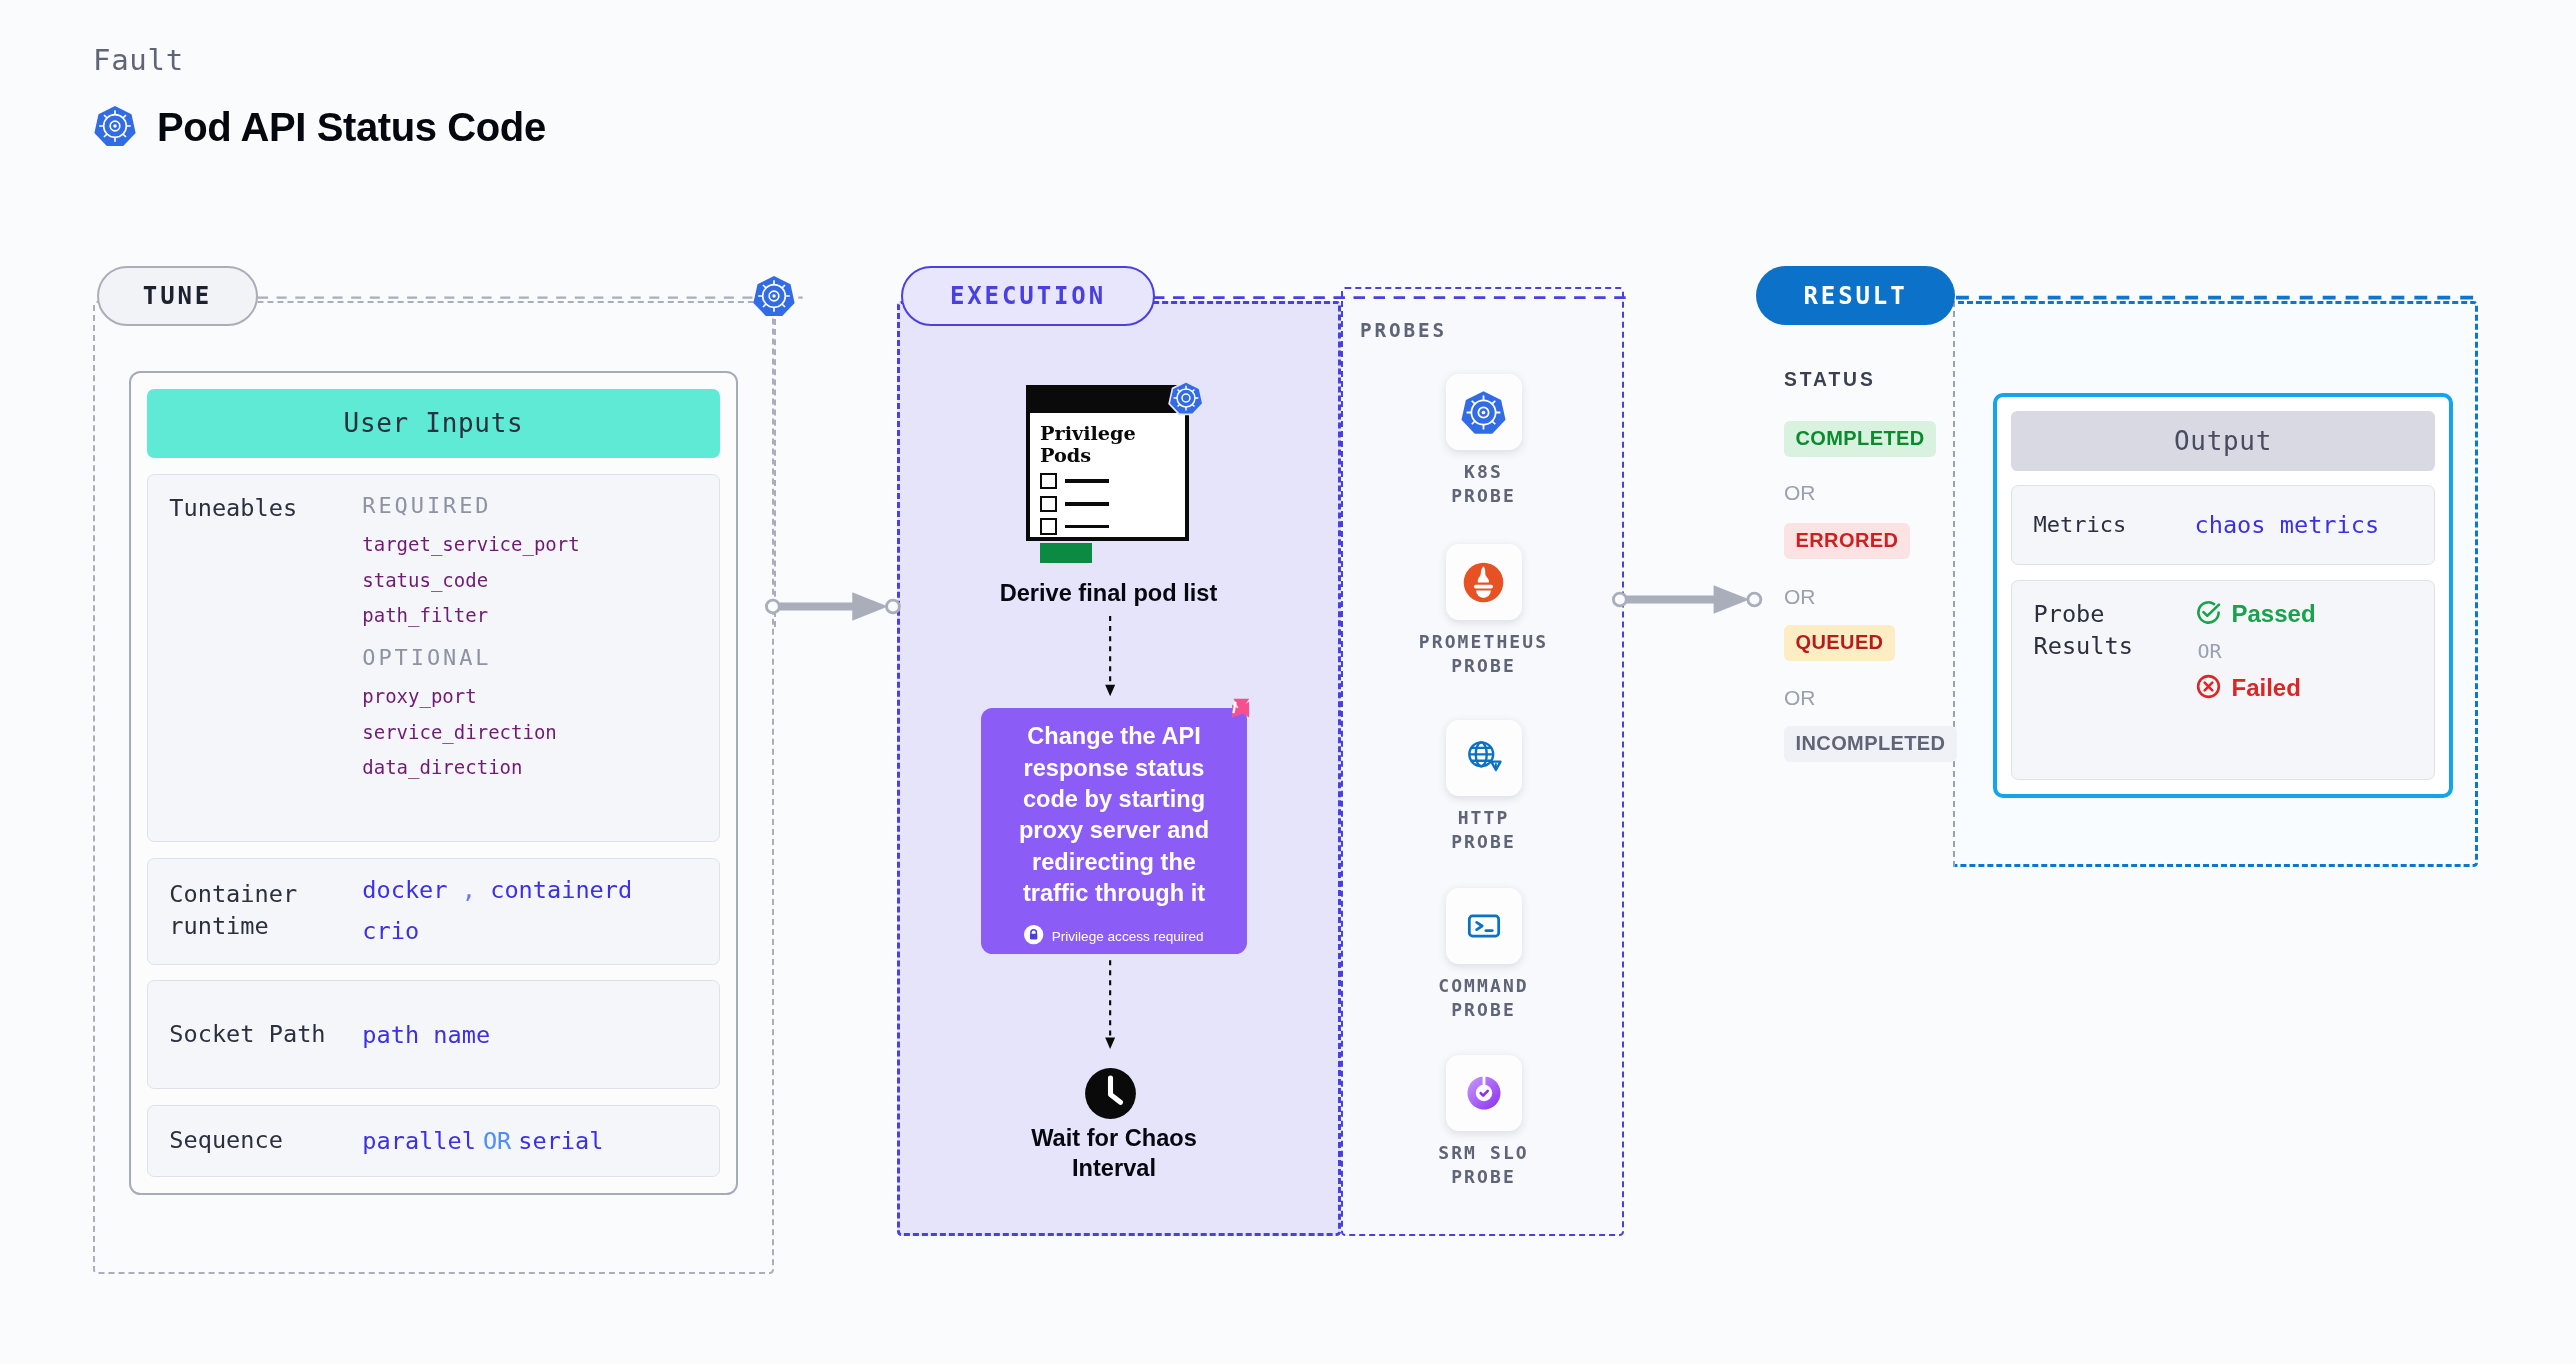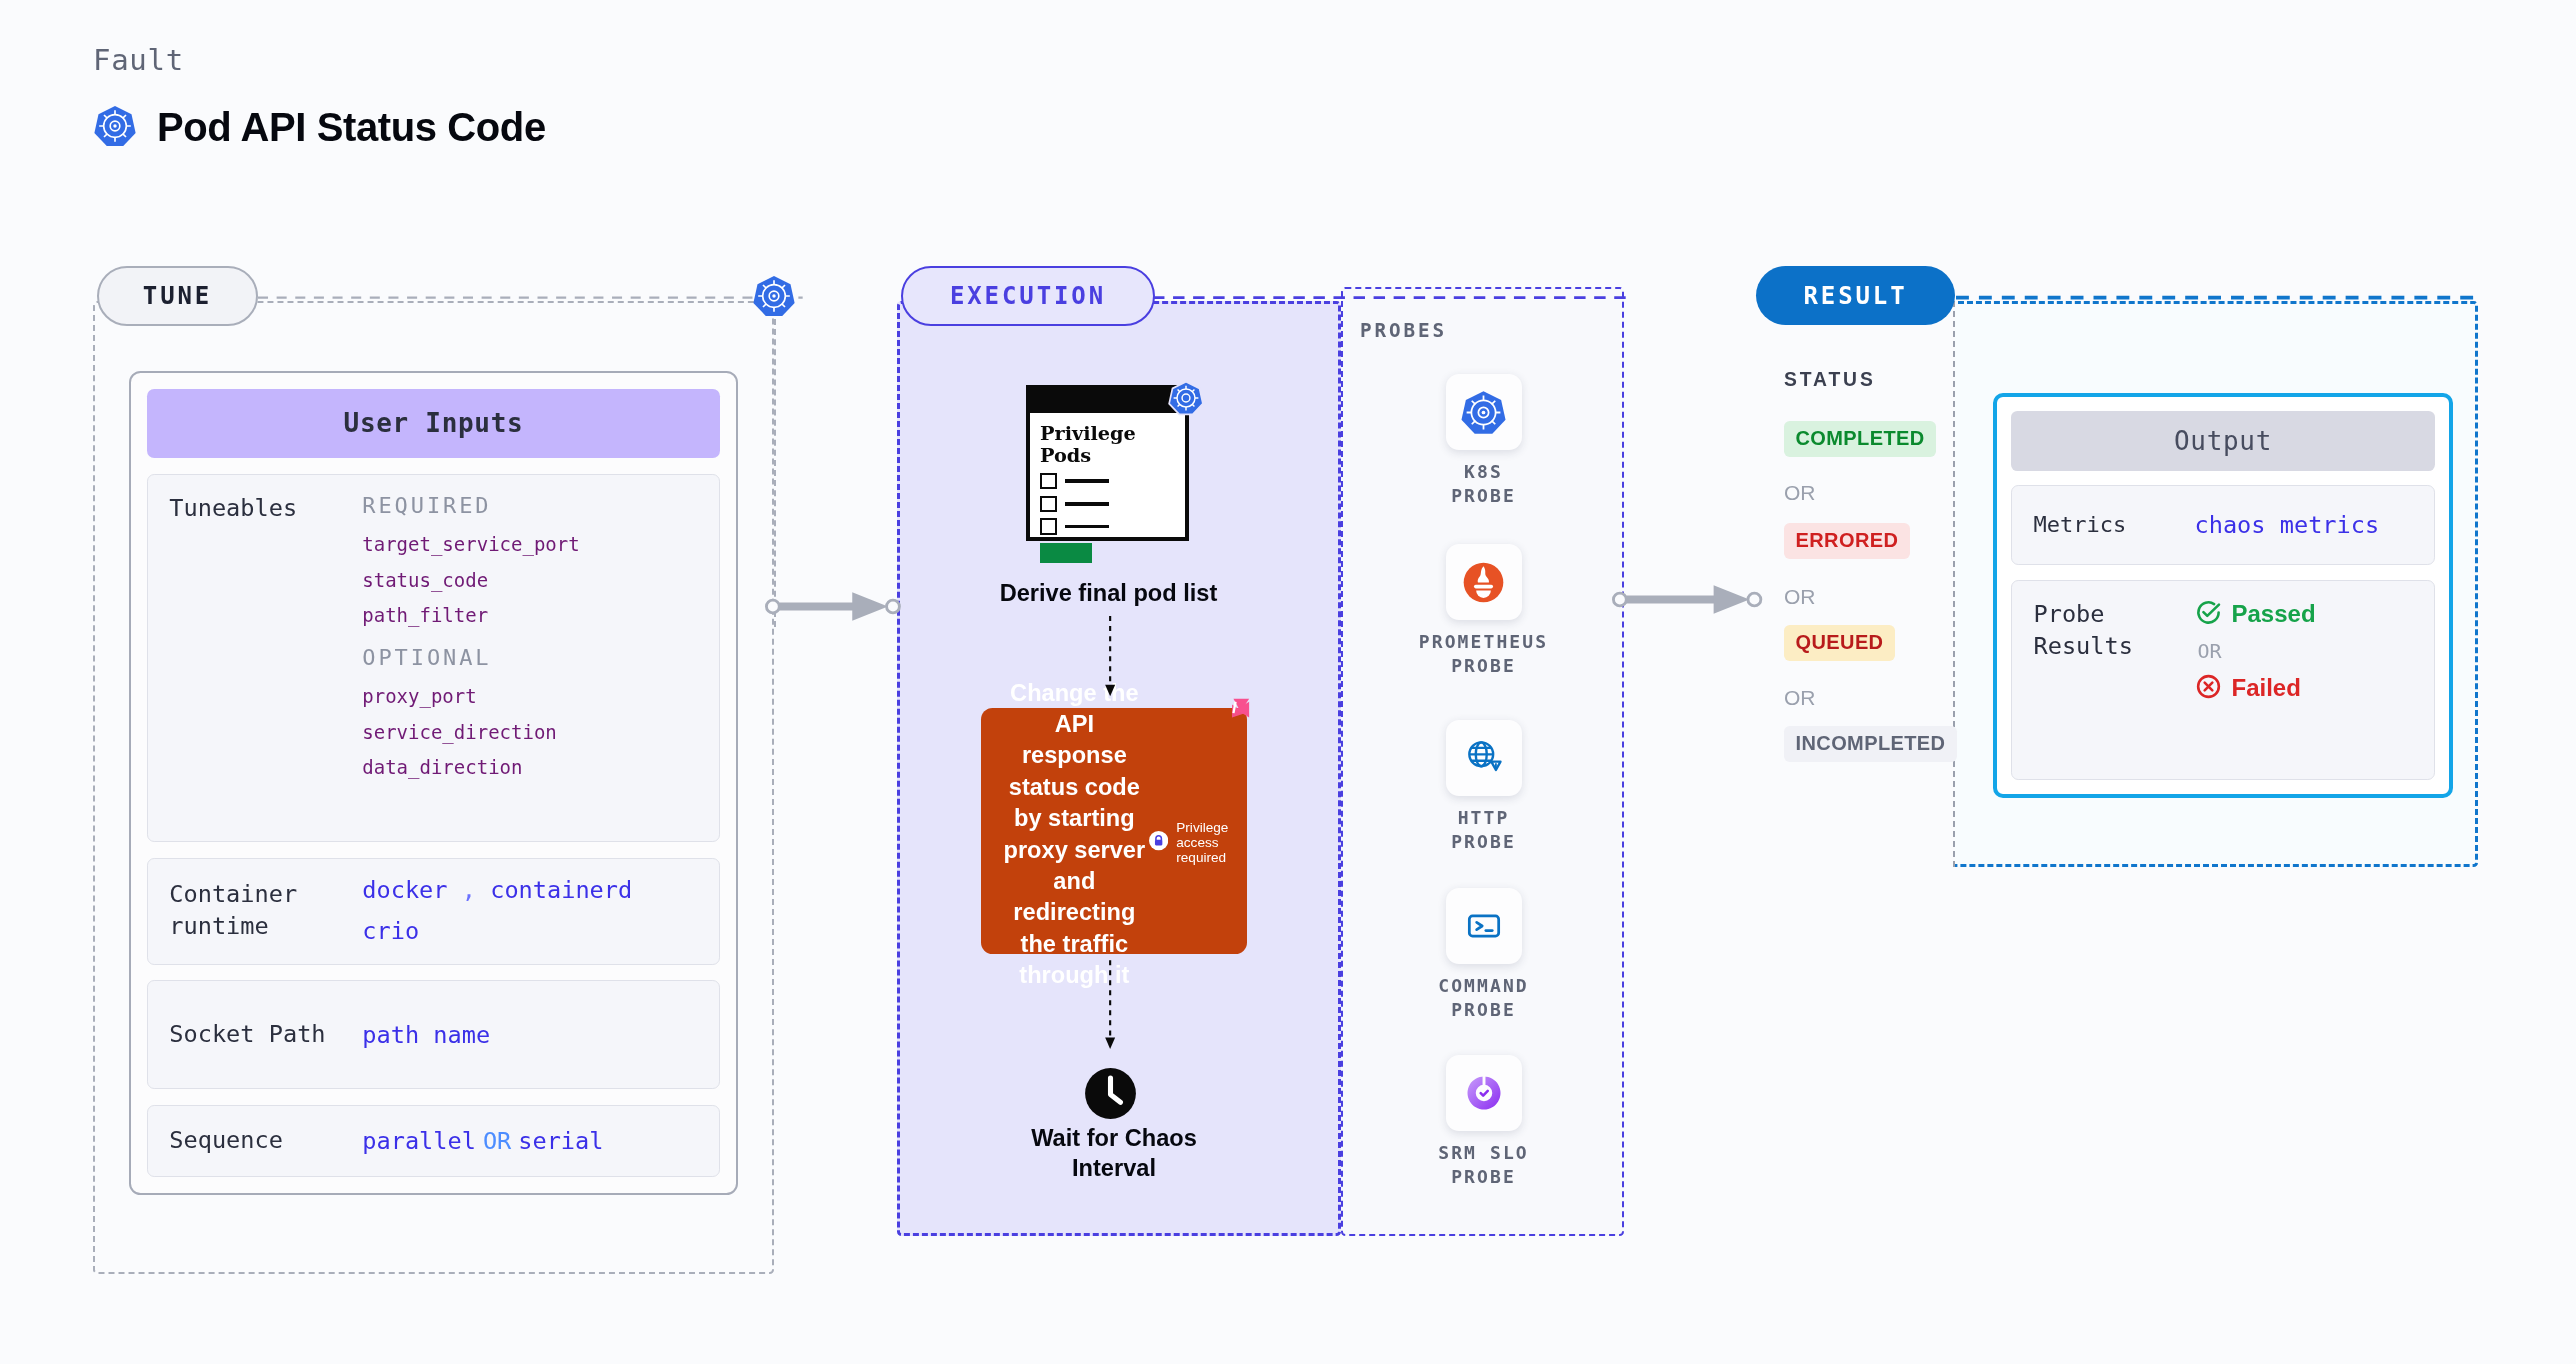--- a/index.html
+++ b/index.html
@@ -38,23 +38,23 @@
   #tune-pill {
     left:97px; top:266px; width:161px; height:60px;
     background:#f2f3f7; border:2.1px solid #a9aeba; color:#1c2030;
   }
   #tune-card {
     position:absolute; left:129px; top:371px; width:609px; height:824px;
     background:#fcfcfd; border:2.1px solid #a6abb8; border-radius:11.5px;
     padding:15.8px; display:flex; flex-direction:column; gap:15.8px;
   }
   #user-inputs-header {
-    height:69px; background:#c4b5fd; border-radius:7.2px;
+    height:69px; background:#5eead4; border-radius:7.2px;
     display:flex; align-items:center; justify-content:center;
-    font-size:26px; color:#2b2f3e; font-weight:bold; letter-spacing:0.7px;
+    font-size:26px; color:#2b2f3e; font-weight:normal; letter-spacing:0.7px;
   }
   .card-box {
     border:1.4px solid #dfe1e9; border-radius:7.2px; background:#f5f6fa;
     padding:18.6px 21.5px;
   }
   #tuneables-box { flex:1; display:flex; }
   .row-label {
     font-size:23.6px; color:#2b2f3e; width:193px; flex:none;
     line-height:1.35;
   }
@@ -99,22 +99,22 @@
   .pods-dash { width:44px; height:3.6px; background:#0a0a0a; }
   #pods-green { width:52px; height:20px; background:#0a8a43; margin-top:8.6px; }
   #derive-label {
     position:absolute; left:926px; top:580px; width:365px; text-align:center;
     font-family:"Liberation Sans", sans-serif; font-size:23.6px; font-weight:bold; color:#06080f;
   }
 
   
   #action-card {
     position:absolute; left:981px; top:708px; width:266px; height:246px;
-    background:#c2410c; border-radius:11.5px; padding:20px 18.6px 13px 18.6px;
-    display:flex; flex-direction:row; justify-content:center; align-items:center;
+    background:#8b5cf6; border-radius:11.5px; padding:20px 18.6px 13px 18.6px;
+    display:flex; flex-direction:column; justify-content:center; align-items:center;
   }
   #action-text {
     font-family:"Liberation Sans", sans-serif; font-size:23.6px; font-weight:bold;
     color:#ffffff; text-align:center; line-height:1.33;
   }
   #privilege-row { display:flex; align-items:center; gap:7.9px; margin-top:15.8px; }
   #privilege-text { font-family:"Liberation Sans", sans-serif; font-size:13.6px; color:#ffffff; }
 
   #wait-label {
     position:absolute; left:1003px; top:1123px; width:222px; text-align:center;

